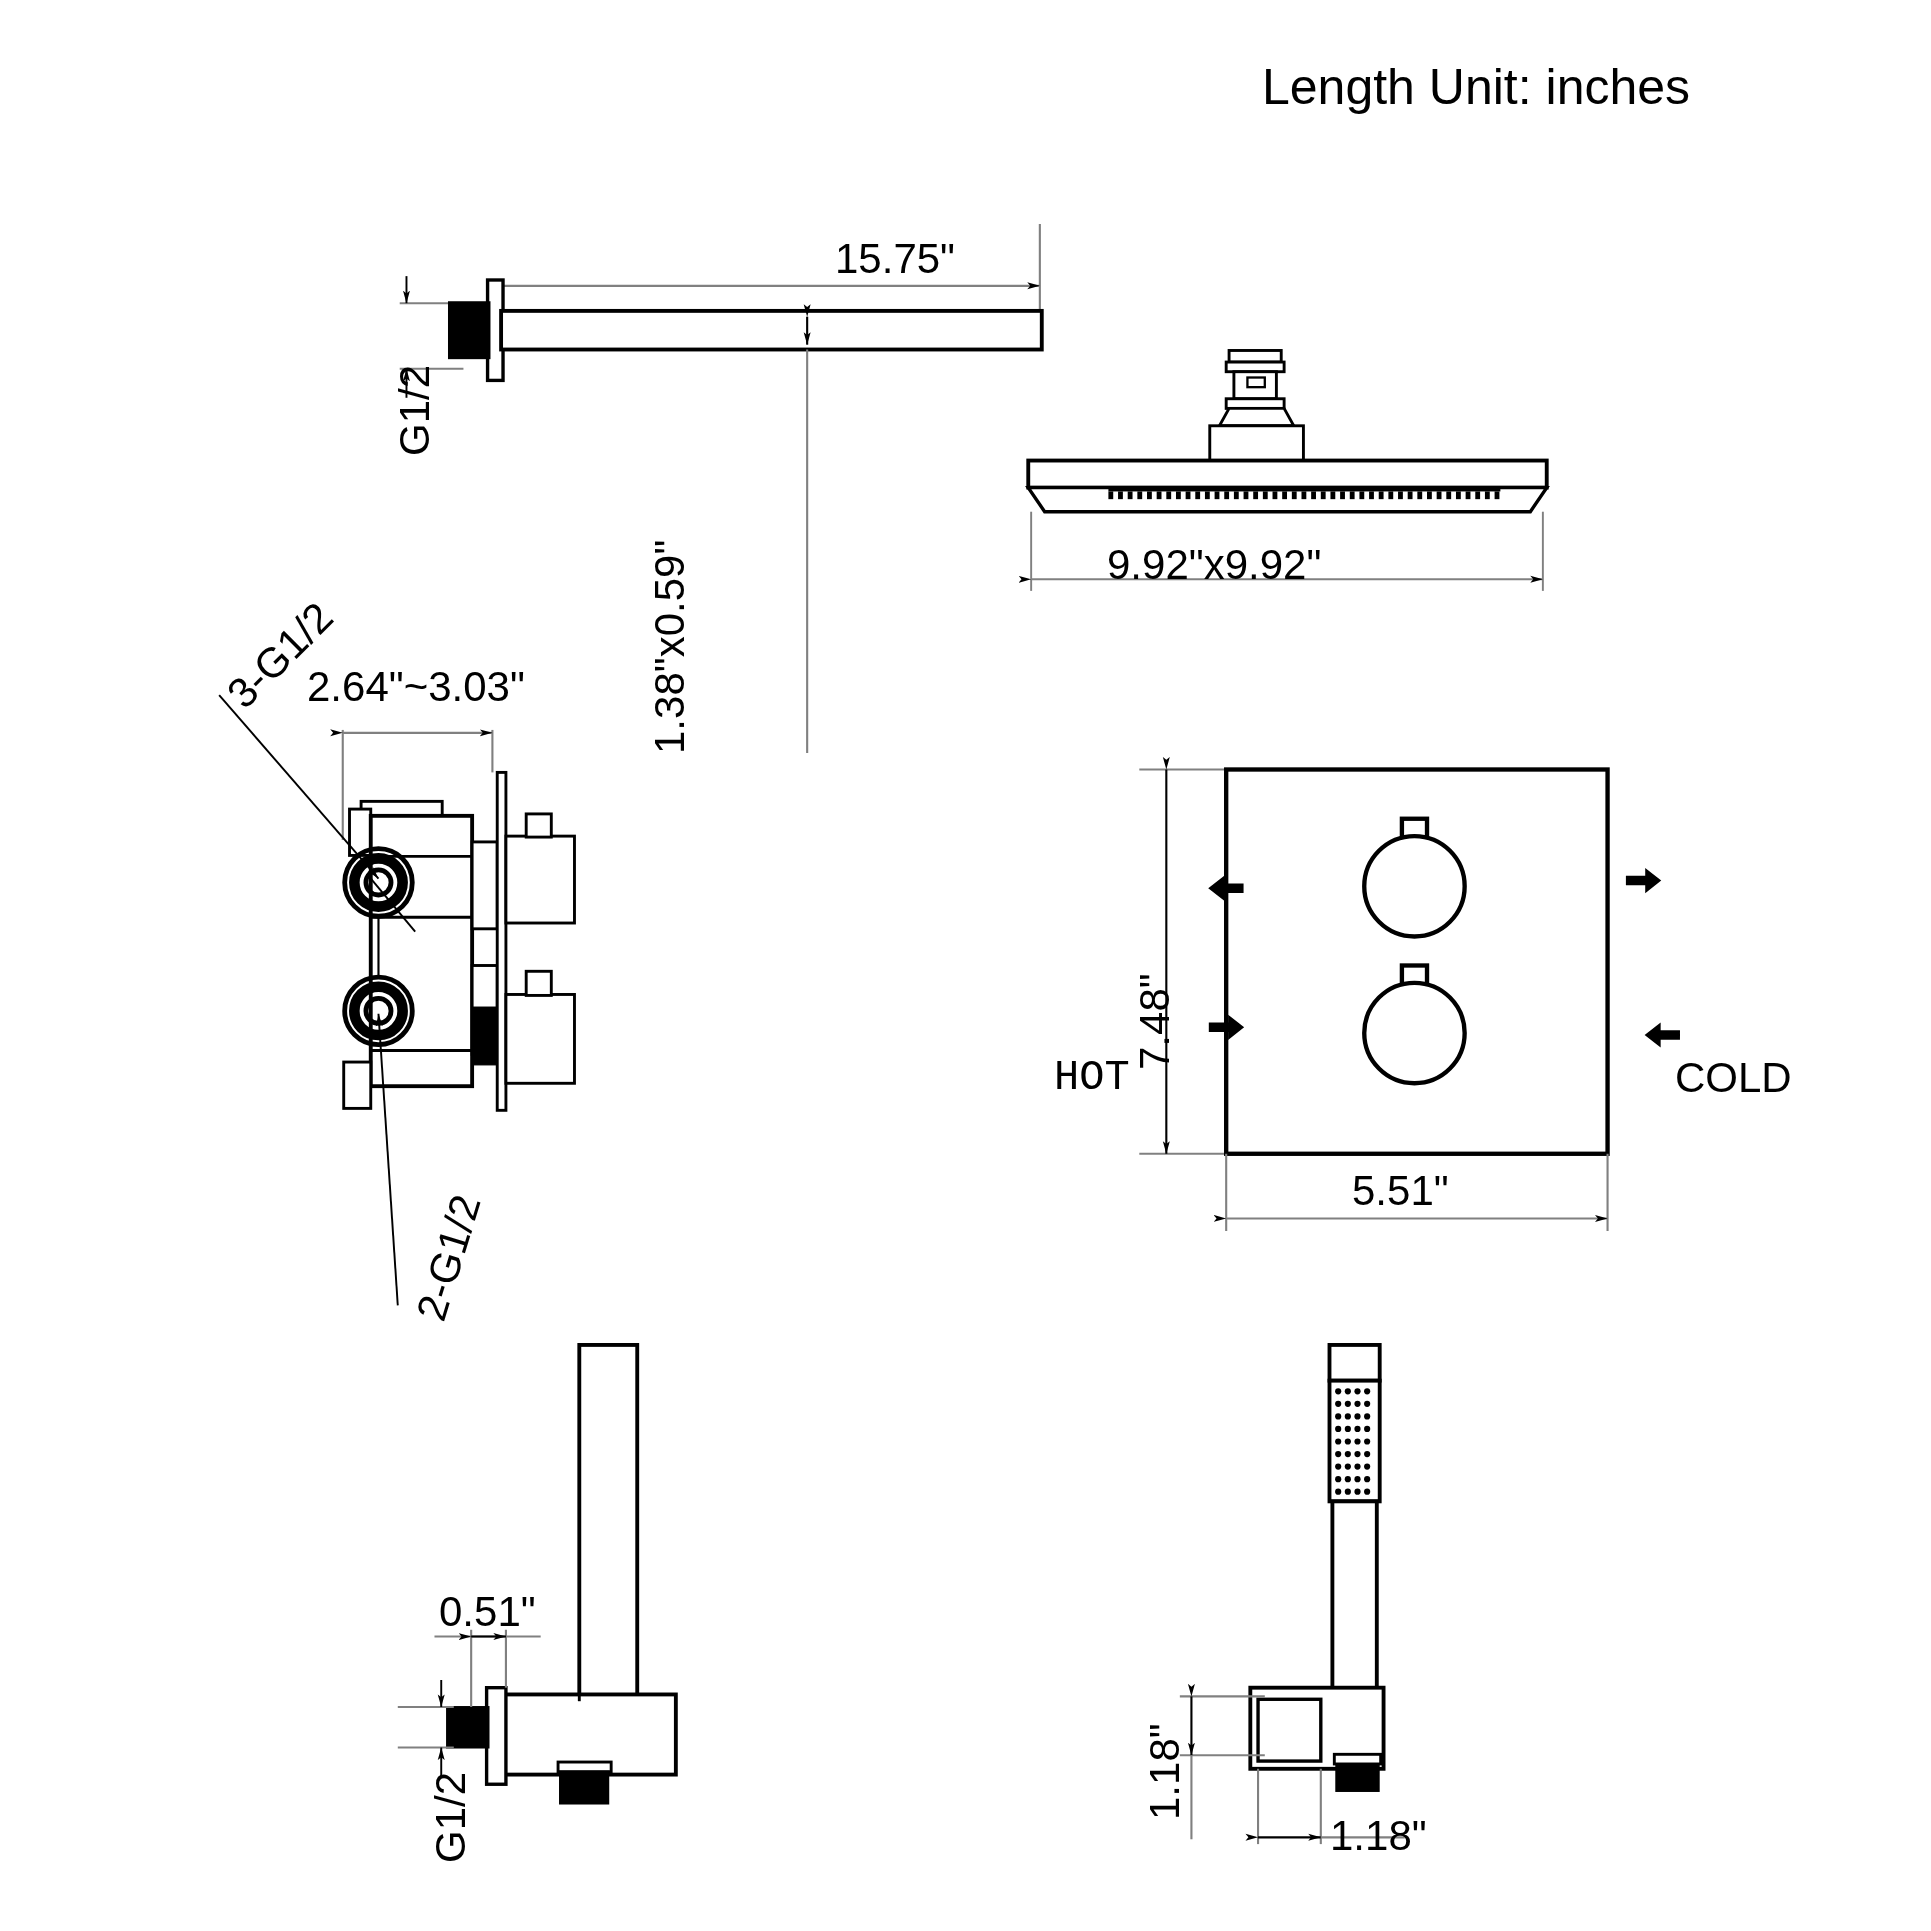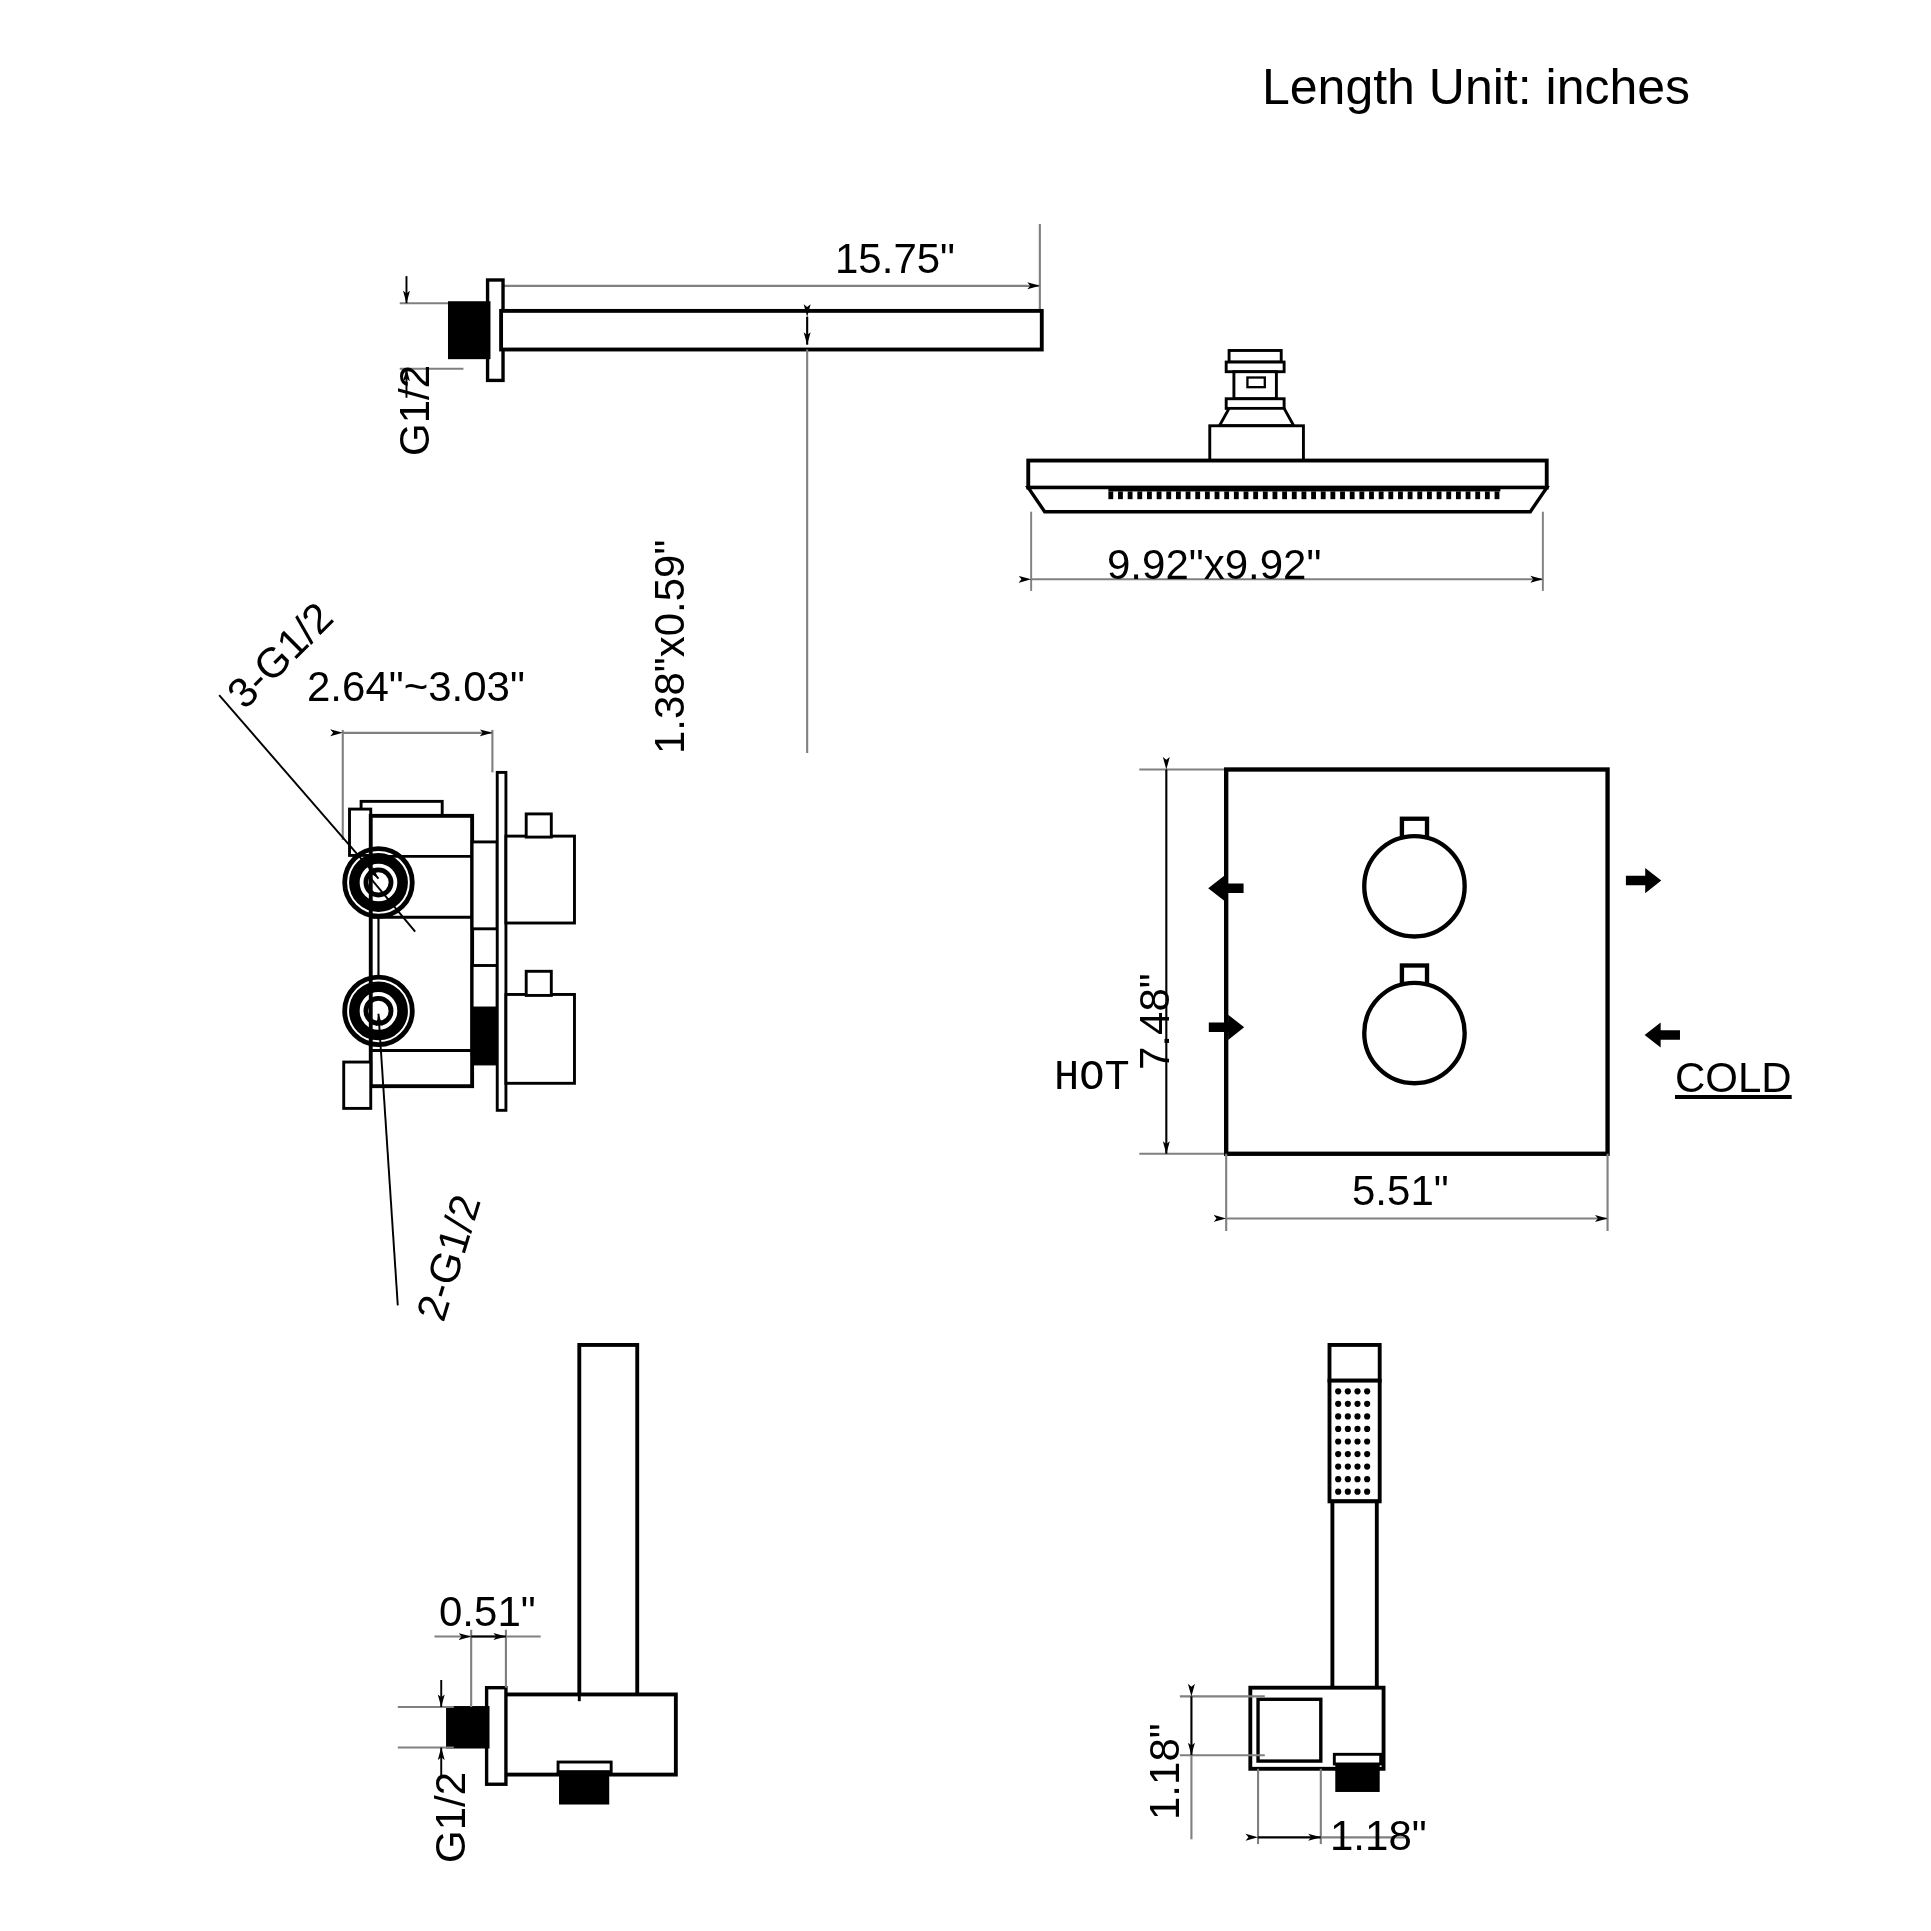--- a/index.html
+++ b/index.html
@@ -344,21 +344,21 @@
   <div class="lbl dim rot45" style="left:220px;top:686px;">3-G1/2</div>
 
   <div class="lbl dim rotn70" style="left:410px;top:1313px;">2-G1/2</div>
 
   <div class="lbl dim rot90" style="left:1134px;top:1070px;">7.48"</div>
 
   <div class="lbl dim" style="left:1352px;top:1170px;">5.51"</div>
 
   <div class="lbl dim" style="left:1054px;top:1057px;font-family:Liberation Mono, monospace;">HOT</div>
 
-  <div class="lbl dim" style="left:1675px;top:1057px;text-decoration:underline;">COLD</div>
+  <div class="lbl dim" style="left:1675px;top:1057px;">COLD</div>
 
   <div class="lbl dim" style="left:439px;top:1591px;">0.51"</div>
 
   <div class="lbl dim rot90" style="left:430px;top:1863px;">G1/2</div>
 
   <div class="lbl dim rot90" style="left:1144px;top:1820px;">1.18"</div>
 
   <div class="lbl dim" style="left:1330px;top:1815px;">1.18"</div>
 
 </div>

